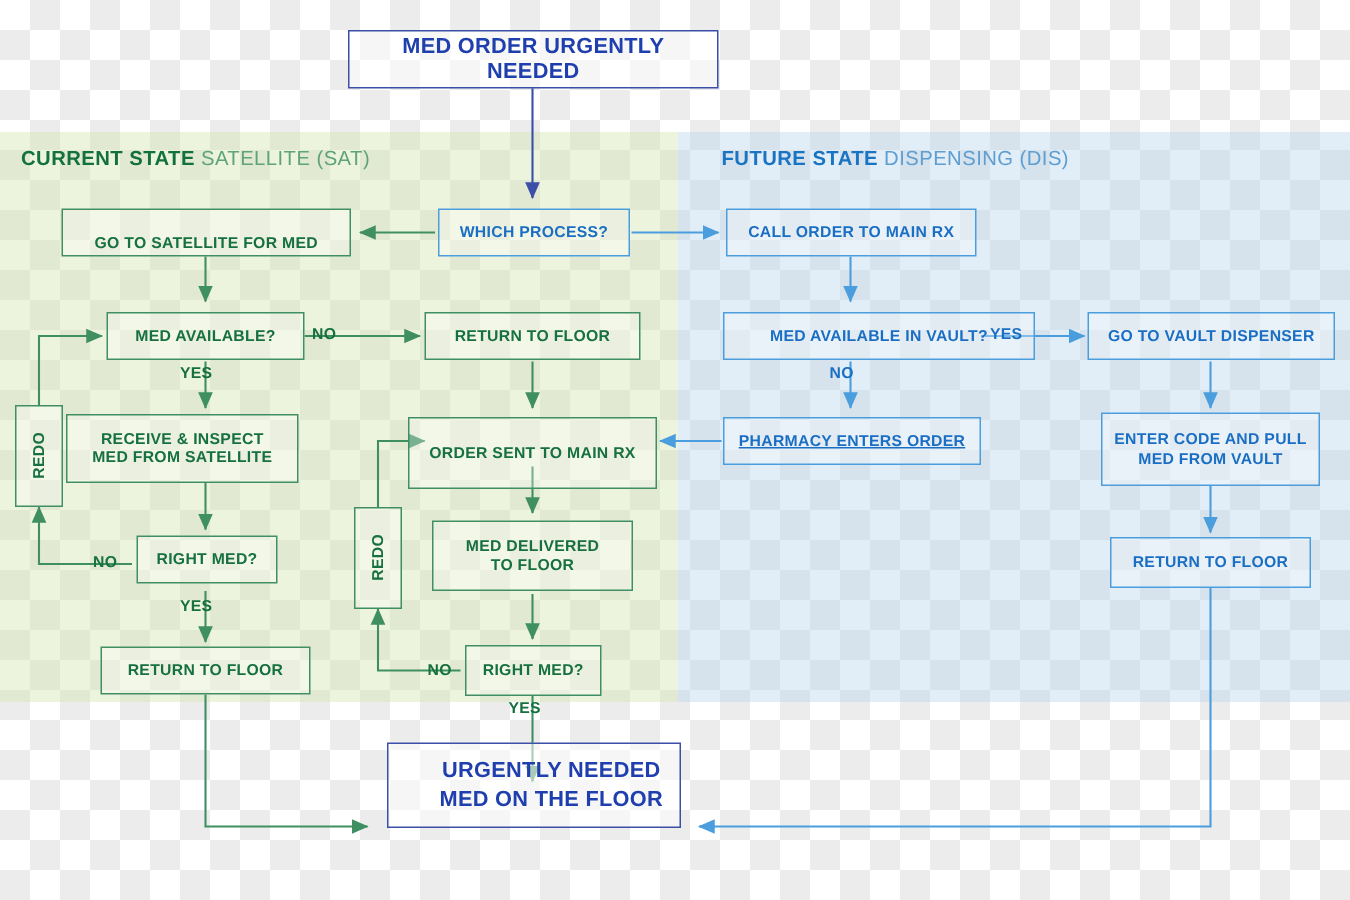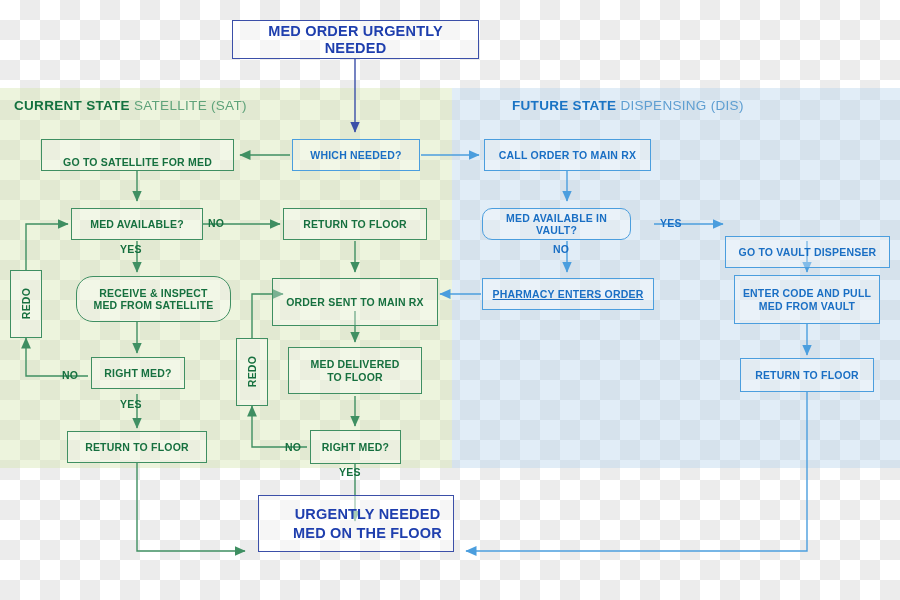--- a/index.html
+++ b/index.html
@@ -23,21 +23,21 @@
     left:452px;top:88px;width:448px;height:380px;
     background:rgba(183,213,236,0.42);
   }
   .band-label{
     position:absolute;top:98px;
     font-size:13.5px;letter-spacing:.3px;white-space:nowrap;
   }
   .band-label .strong{font-weight:bold;}
   .lbl-current{left:14px;color:#5fa37a;}
   .lbl-current .strong{color:#13713f;}
-  .lbl-future{left:481px;color:#5e9ed1;margin-left:31px;}
+  .lbl-future{left:481px;color:#5e9ed1;}
   .lbl-future .strong{color:#1a74c4;}
 
   
   .node{
     position:absolute;box-sizing:border-box;
     display:flex;align-items:center;justify-content:center;
     text-align:center;line-height:1.15;
     font-weight:bold;letter-spacing:.2px;
     font-size:10.5px;
     padding:2px 4px;
@@ -131,40 +131,40 @@
 
       <path d="M807,392 L807,551 L466,551" stroke="#4b9ede" marker-end="url(#ab)"></path>
     </g>
   </svg>
 
   <div class="node navy big" style="left:232px;top:20px;width:247px;height:39px;">
     <span>MED ORDER URGENTLY NEEDED</span>
   </div>
 
   <div class="node blue" style="left:292px;top:139px;width:128px;height:32px;">
-    <span>WHICH NEEDED?</span>
+    <span>WHICH PROCESS?</span>
   </div>
 
   <div class="node green" style="left:41px;top:139px;width:193px;height:32px;align-items:flex-end;">
     <span>GO TO SATELLITE FOR MED</span>
   </div>
 
   <div class="node green" style="left:71px;top:208px;width:132px;height:32px;">
     <span>MED AVAILABLE?</span>
   </div>
 
   <div class="node green" style="left:283px;top:208px;width:144px;height:32px;">
     <span>RETURN TO FLOOR</span>
   </div>
 
   <div class="node green" style="left:10px;top:270px;width:32px;height:68px;">
     <span class="redo">REDO</span>
   </div>
 
-  <div class="node green" style="left:76px;top:276px;width:155px;height:46px;flex-direction:column;border-radius:17px;">
+  <div class="node green" style="left:44px;top:276px;width:155px;height:46px;flex-direction:column;">
     <span>RECEIVE &amp; INSPECT</span>
     <span>MED FROM SATELLITE</span>
   </div>
 
   <div class="node green" style="left:272px;top:278px;width:166px;height:48px;">
     <span>ORDER SENT TO MAIN RX</span>
   </div>
 
   <div class="node green" style="left:91px;top:357px;width:94px;height:32px;">
     <span>RIGHT MED?</span>
@@ -184,25 +184,25 @@
   </div>
 
   <div class="node green" style="left:310px;top:430px;width:91px;height:34px;">
     <span>RIGHT MED?</span>
   </div>
 
   <div class="node blue" style="left:484px;top:139px;width:167px;height:32px;">
     <span>CALL ORDER TO MAIN RX</span>
   </div>
 
-  <div class="node blue" style="left:482px;top:208px;width:149px;height:32px;border-radius:10px;">
+  <div class="node blue" style="left:482px;top:208px;width:208px;height:32px;">
     <span>MED AVAILABLE IN VAULT?</span>
   </div>
 
-  <div class="node blue" style="left:725px;top:208px;width:165px;height:32px;margin-top:28px;">
+  <div class="node blue" style="left:725px;top:208px;width:165px;height:32px;">
     <span>GO TO VAULT DISPENSER</span>
   </div>
 
   <div class="node blue" style="left:482px;top:278px;width:172px;height:32px;text-decoration:underline;">
     <span>PHARMACY ENTERS ORDER</span>
   </div>
 
   <div class="node blue" style="left:734px;top:275px;width:146px;height:49px;flex-direction:column;text-align:right;">
     <span>ENTER CODE AND PULL</span>
     <span>MED FROM VAULT</span>

